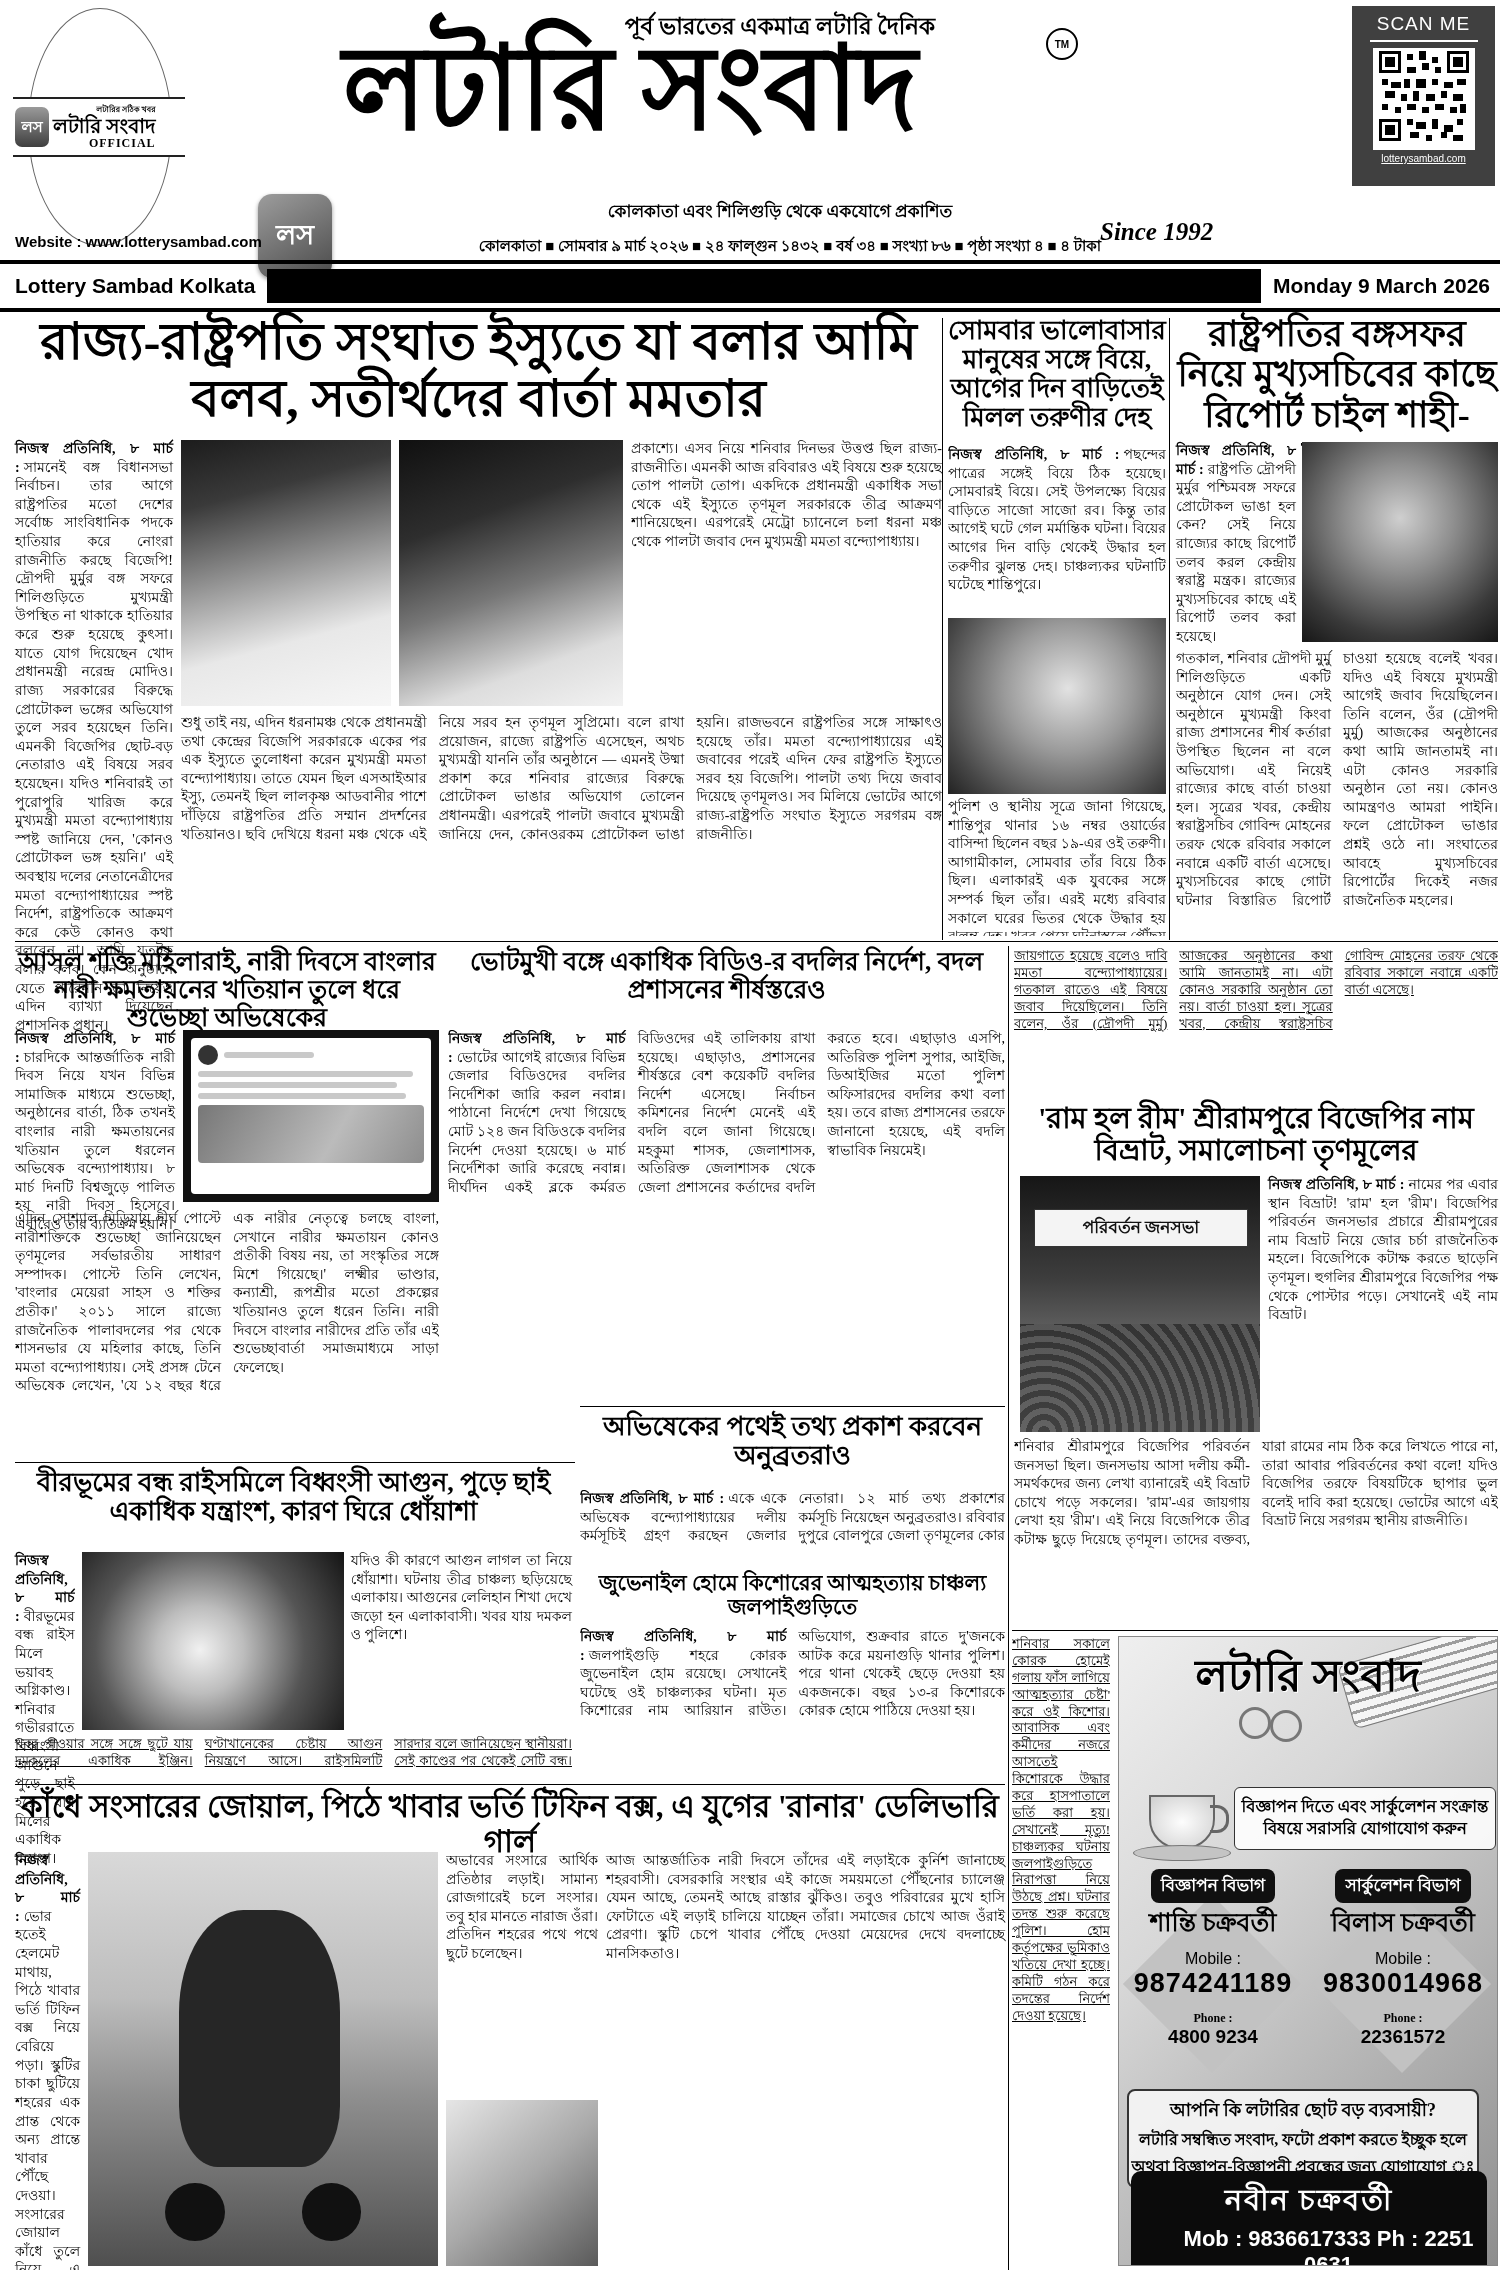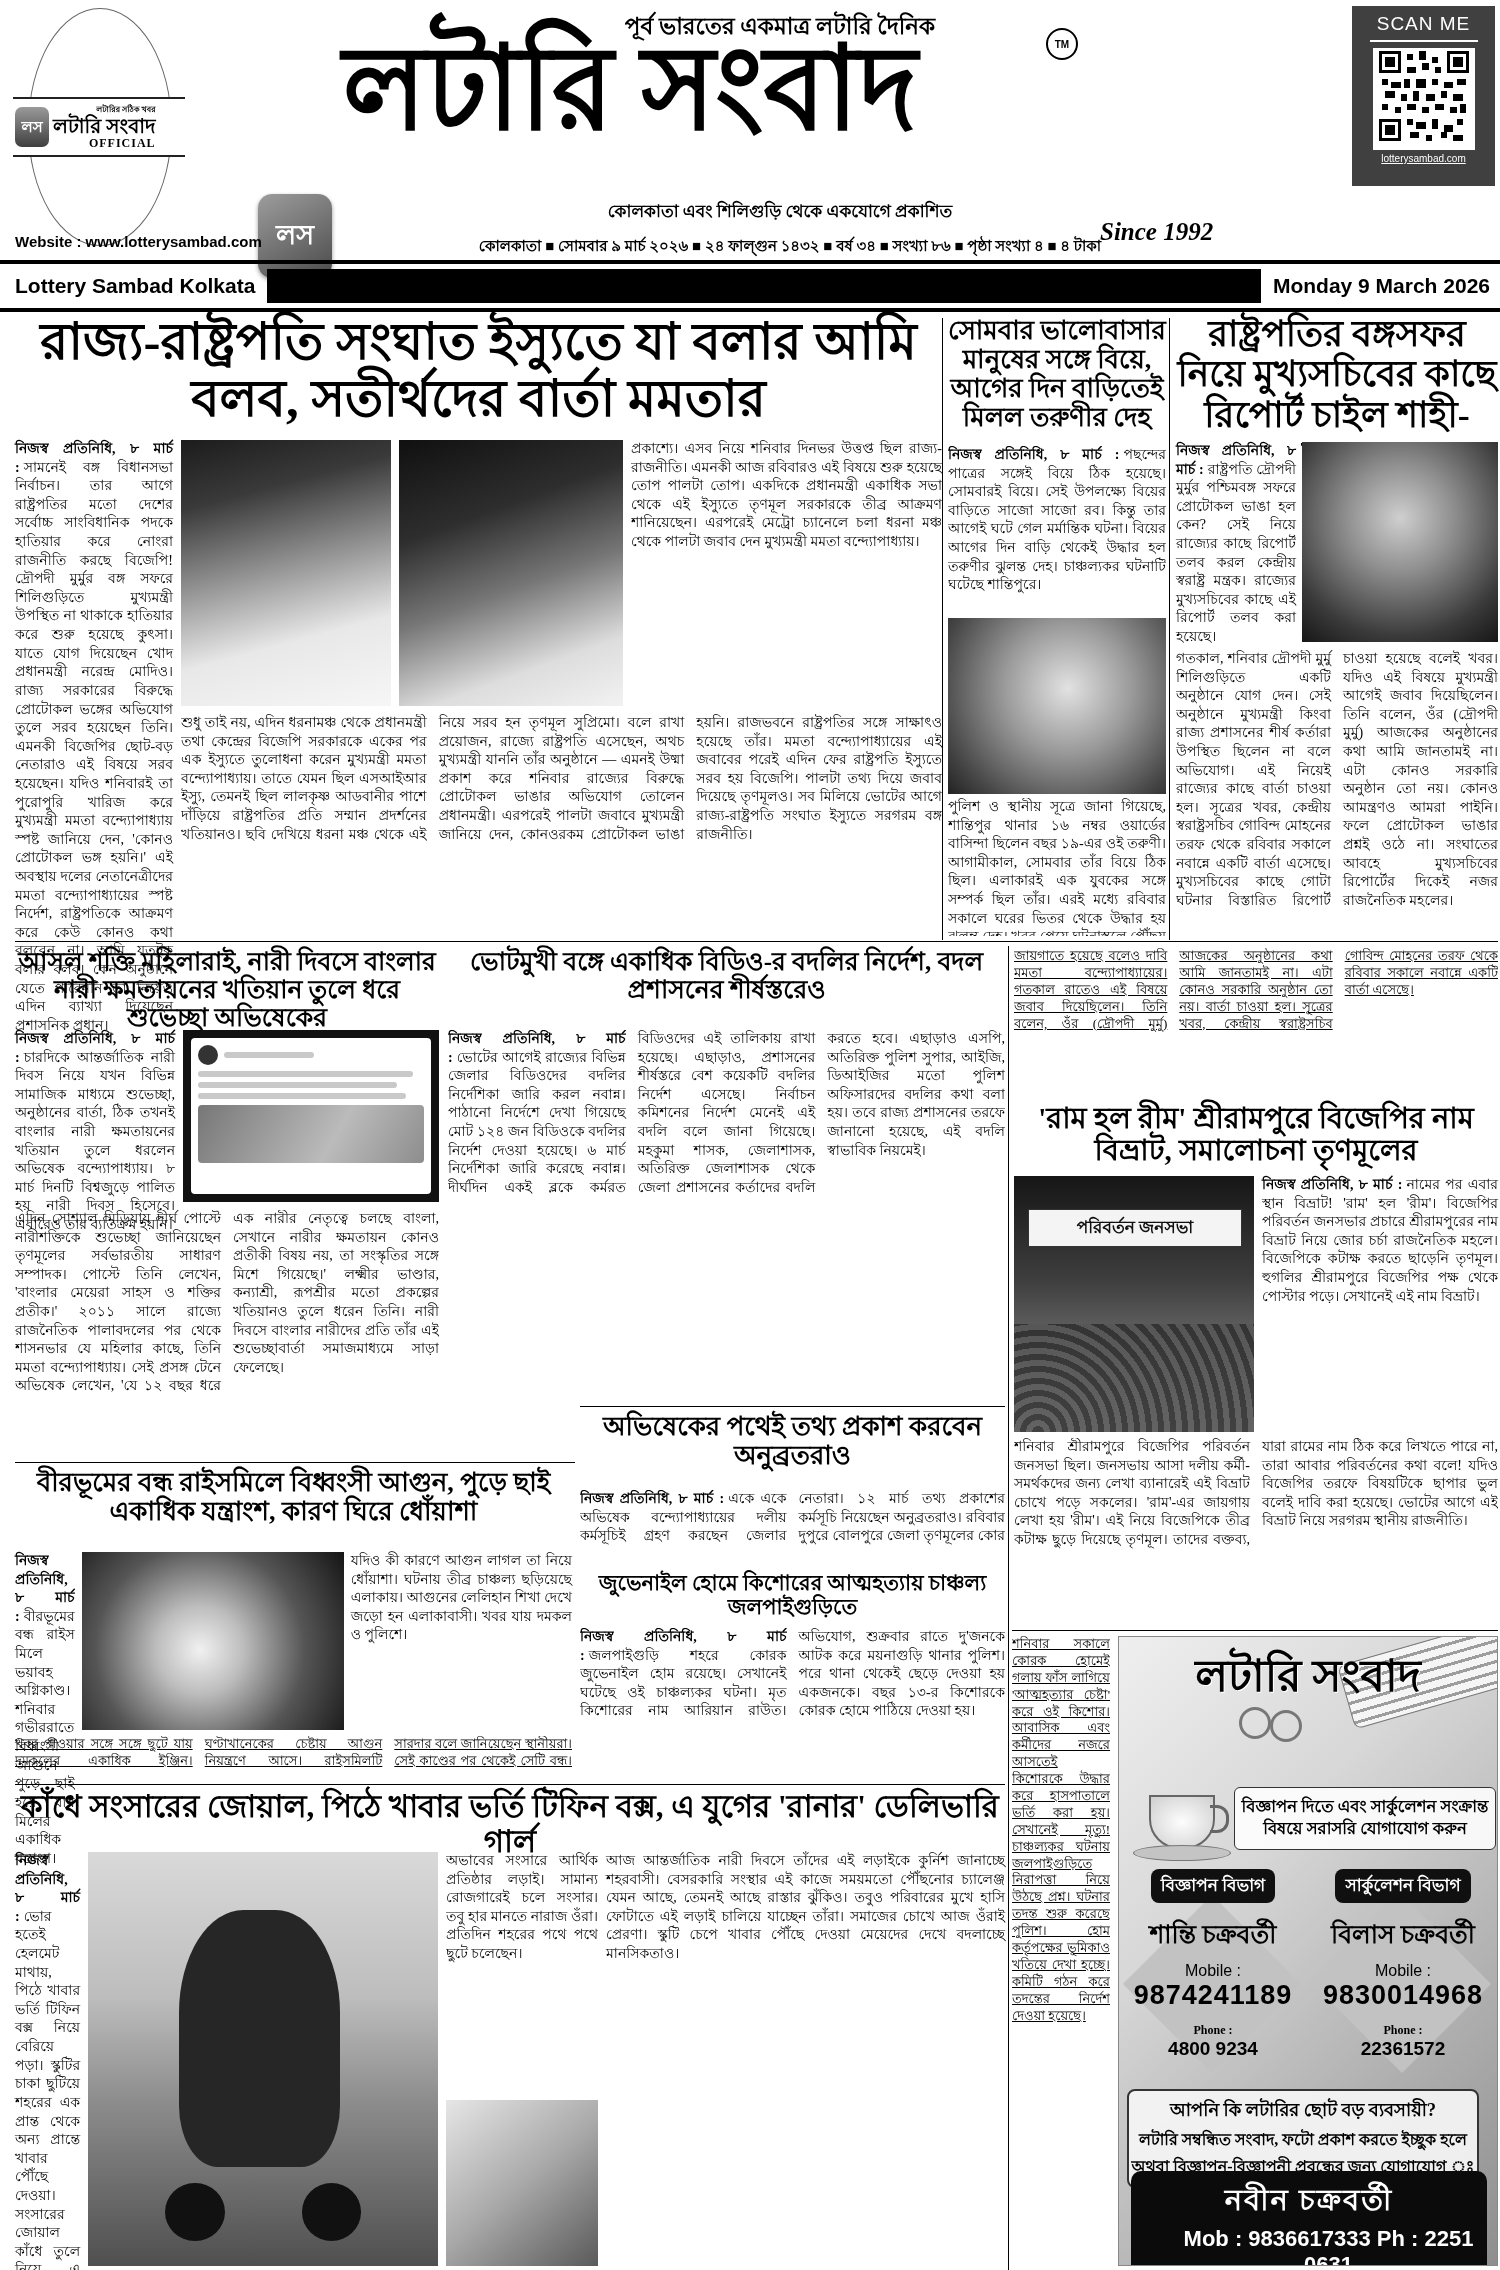--- a/index.html
+++ b/index.html
@@ -45,21 +45,21 @@
   .ph{background:#bbb;}
   .ph-mamata{background:linear-gradient(165deg,#1c1c1c 0%,#3a3a3a 22%,#8a8a8a 45%,#e8e8e8 72%,#f6f6f6 100%);}
   .ph-murmu{background:linear-gradient(160deg,#101010 0%,#2e2e2e 30%,#777 55%,#ddd 80%,#f2f2f2 100%);}
   .ph-shah{background:radial-gradient(circle at 50% 38%,#cfcfcf 0%,#8f8f8f 34%,#3a3a3a 75%,#161616 100%);}
   .ph-woman{background:radial-gradient(circle at 55% 40%,#e2e2e2 0%,#9a9a9a 40%,#474747 80%,#222 100%);}
   .ph-fire{background:radial-gradient(circle at 45% 55%,#f1f1f1 0%,#bdbdbd 25%,#555 60%,#141414 100%);}
   .ph-scooter{background:linear-gradient(#d9d9d9 0%,#bdbdbd 35%,#8d8d8d 60%,#4f4f4f 100%);position:relative;overflow:hidden;}
   .ph-scooter .fig{position:absolute;left:26%;top:14%;width:46%;height:62%;background:#262626;border-radius:40% 40% 24% 24%;}
   .ph-scooter .wheel{position:absolute;bottom:6%;width:17%;height:14%;background:#111;border-radius:50%;}
   .ph-rick{background:linear-gradient(140deg,#e6e6e6,#a9a9a9 50%,#5a5a5a 100%);}
-  .ph-rally{background:linear-gradient(#161616 0%,#3d3d3d 40%,#6f6f6f 70%,#9b9b9b 100%);position:relative;overflow:hidden;}
+  .ph-rally{background:linear-gradient(#161616 0%,#3d3d3d 40%,#6f6f6f 70%,#9b9b9b 100%);position:relative;overflow:hidden;margin-left:6px;}
   .ph-rally .banner{position:absolute;left:6%;top:13%;width:88%;background:#f4f4f4;color:#111;font-weight:bold;font-size:17px;text-align:center;padding:4px 0;border:1px solid #333;}
   .ph-rally .crowd{position:absolute;bottom:0;left:0;right:0;height:42%;background:repeating-radial-gradient(circle at 10% 100%, #2a2a2a 0 6px, #555 6px 12px);opacity:.8;}
   
   .ph-tweet{background:#111;padding:8px;box-sizing:border-box;}
   .tw-card{background:#fff;height:100%;border-radius:4px;padding:7px;box-sizing:border-box;}
   .tw-head{display:flex;gap:6px;align-items:center;margin-bottom:6px;}
   .tw-av{width:20px;height:20px;border-radius:50%;background:#333;}
   .tw-ln{height:6px;background:#c9c9c9;border-radius:3px;margin-bottom:5px;}
   .tw-ph{height:58px;background:linear-gradient(120deg,#777,#bbb 60%,#8d8d8d);border-radius:4px;margin-top:6px;}
   
@@ -76,21 +76,21 @@
   .ad-cup{position:absolute;left:30px;top:158px;width:62px;height:50px;background:radial-gradient(#fdfdfd,#cfcfcf);border:2px solid #666;border-radius:0 0 30px 30px;}
   .ad-cup::after{content:"";position:absolute;right:-16px;top:8px;width:16px;height:22px;border:3px solid #666;border-left:none;border-radius:0 12px 12px 0;}
   .ad-saucer{position:absolute;left:14px;top:208px;width:96px;height:14px;background:#c4c4c4;border:1px solid #777;border-radius:50%;}
   .ad-glasses{position:absolute;left:120px;top:70px;width:26px;height:26px;border:3px solid #777;border-radius:50%;}
   .ad-glasses::after{content:"";position:absolute;left:28px;top:0;width:26px;height:26px;border:3px solid #777;border-radius:50%;}
   .ad-note{position:absolute;left:115px;top:150px;width:250px;border:1px solid #333;border-radius:6px;background:rgba(255,255,255,.88);padding:8px 5px;text-align:center;font-size:16.5px;font-weight:bold;line-height:1.35;}
   .dept{position:absolute;top:232px;width:176px;text-align:center;}
   .dept::before{content:"";position:absolute;left:24px;top:52px;width:126px;height:126px;background:#c2c2c2;transform:rotate(45deg);z-index:0;}
   .dept>*{position:relative;z-index:1;}
   .dept .pill{display:inline-block;background:#101010;color:#fff;border-radius:8px;padding:3px 10px;font-size:17px;font-weight:bold;}
-  .dept .nm{font-size:25px;font-weight:bold;margin-top:12px;}
+  .dept .nm{font-size:25px;font-weight:bold;margin-top:0;}
   .dept .ml{font-size:16px;margin-top:4px;font-family:"Liberation Sans",sans-serif;}
   .dept .mn{font-size:27px;font-weight:bold;letter-spacing:1px;font-family:"Liberation Sans",sans-serif;}
   .dept .pl{font-size:12px;font-weight:bold;margin-top:12px;font-family:Liberation Serif, serif;}
   .dept .pn{font-size:19px;font-weight:bold;font-family:"Liberation Sans",sans-serif;}
   .ad-trader{position:absolute;left:8px;top:452px;width:352px;border:2px solid #333;border-radius:8px;background:rgba(245,245,245,.92);text-align:center;font-weight:bold;padding:5px 2px;box-sizing:border-box;}
   .ad-trader .t1{font-size:18px;}
   .ad-trader .t2,.ad-trader .t3{font-size:16px;}
   .ad-black{position:absolute;left:12px;top:534px;width:356px;background:#0b0b0b;border-radius:10px;color:#fff;text-align:center;padding:6px 0 8px 0;box-sizing:border-box;}
   .ad-black .nm{font-size:29px;font-weight:bold;letter-spacing:2px;}
   .ad-black .ph1{font-size:22px;font-weight:bold;font-family:"Liberation Sans",sans-serif;margin-left:39px;}

